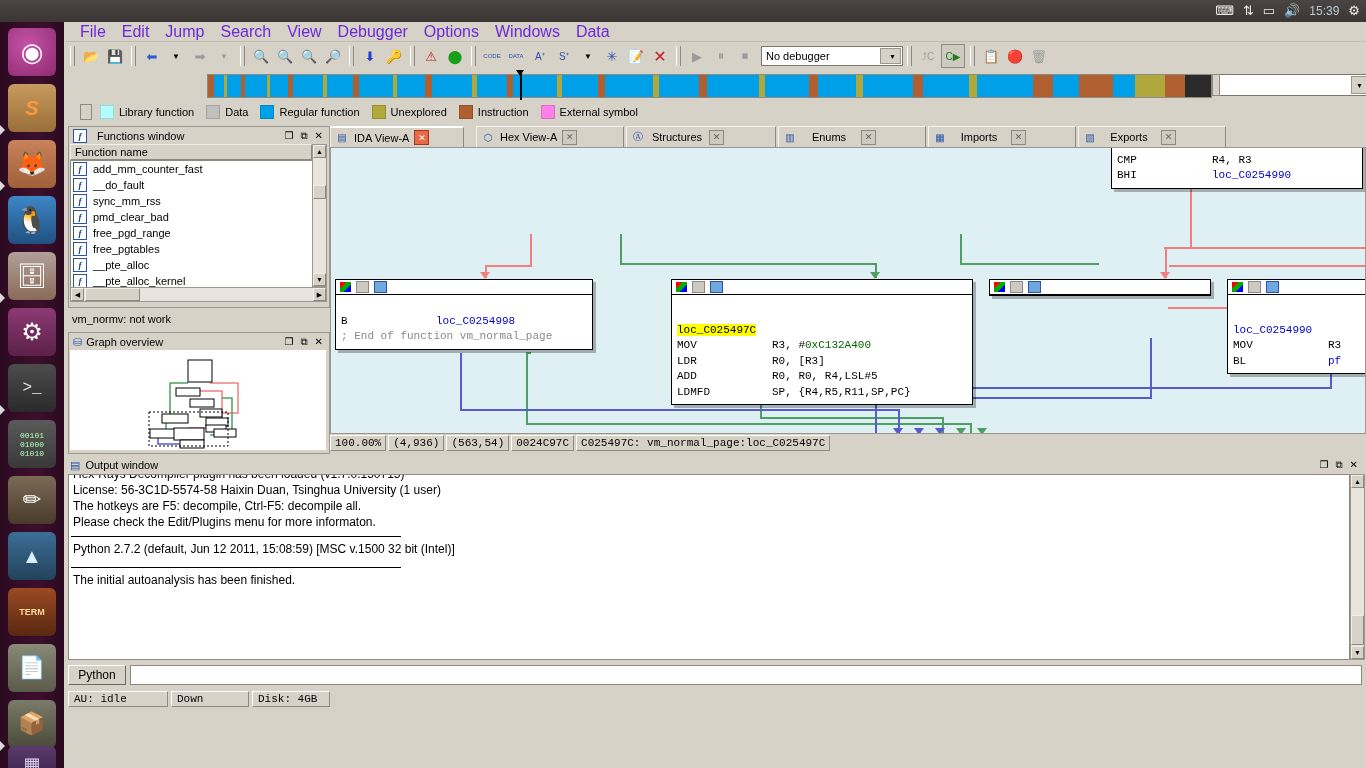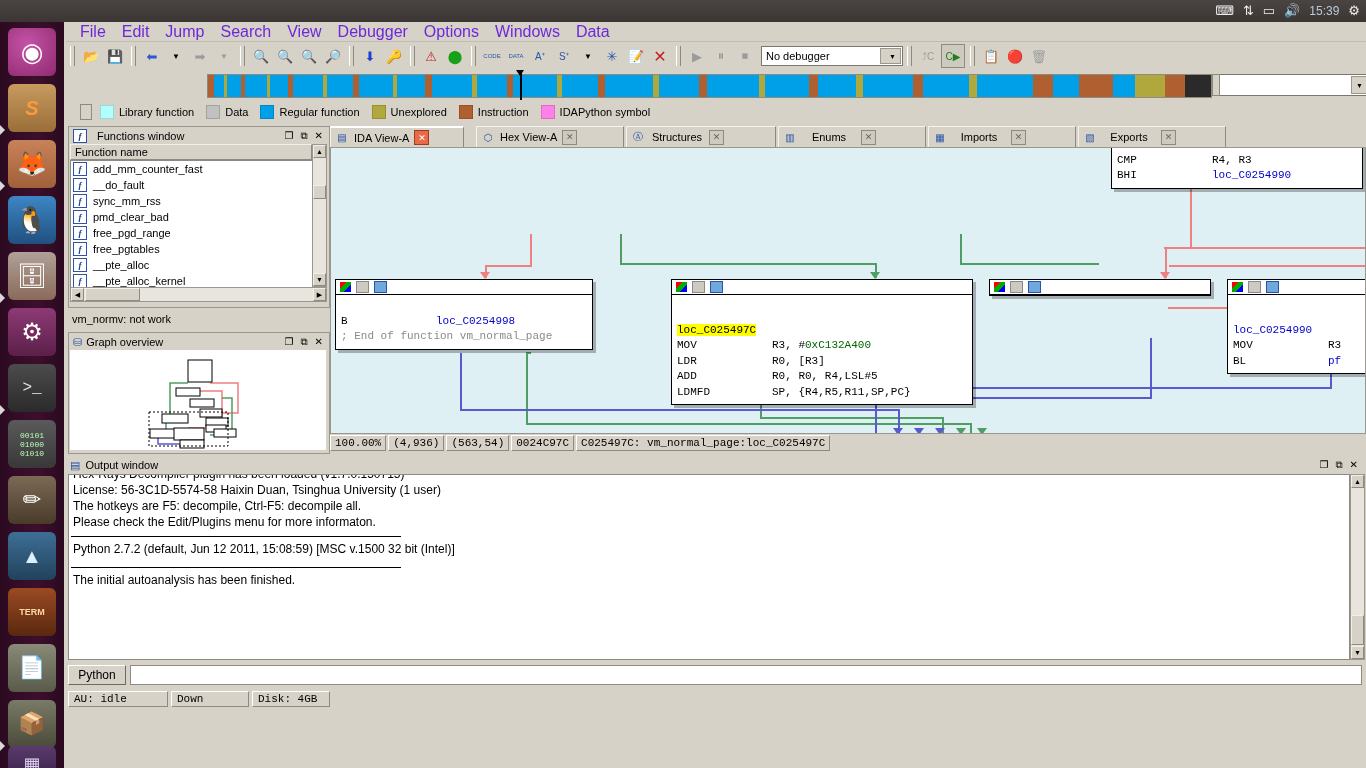--- a/index.html
+++ b/index.html
@@ -389,21 +389,21 @@
     <div class="legend-item">
       <span class="legend-sw" style="background:#b0a83c;"></span>
       <span>Unexplored</span>
     </div>
     <div class="legend-item">
       <span class="legend-sw" style="background:#b06030;"></span>
       <span>Instruction</span>
     </div>
     <div class="legend-item">
       <span class="legend-sw" style="background:#ff80e8;"></span>
-      <span>IDAPython symbol</span>
+      <span>External symbol</span>
     </div>
   </div>
 
   <div class="panel" id="functions-window">
     <div class="panel-title">
       <span class="fn-ico">f</span>
       <span class="ttl">Functions window</span>
       <span class="panel-btns">
         <span>❐</span>
         <span>⧉</span>

